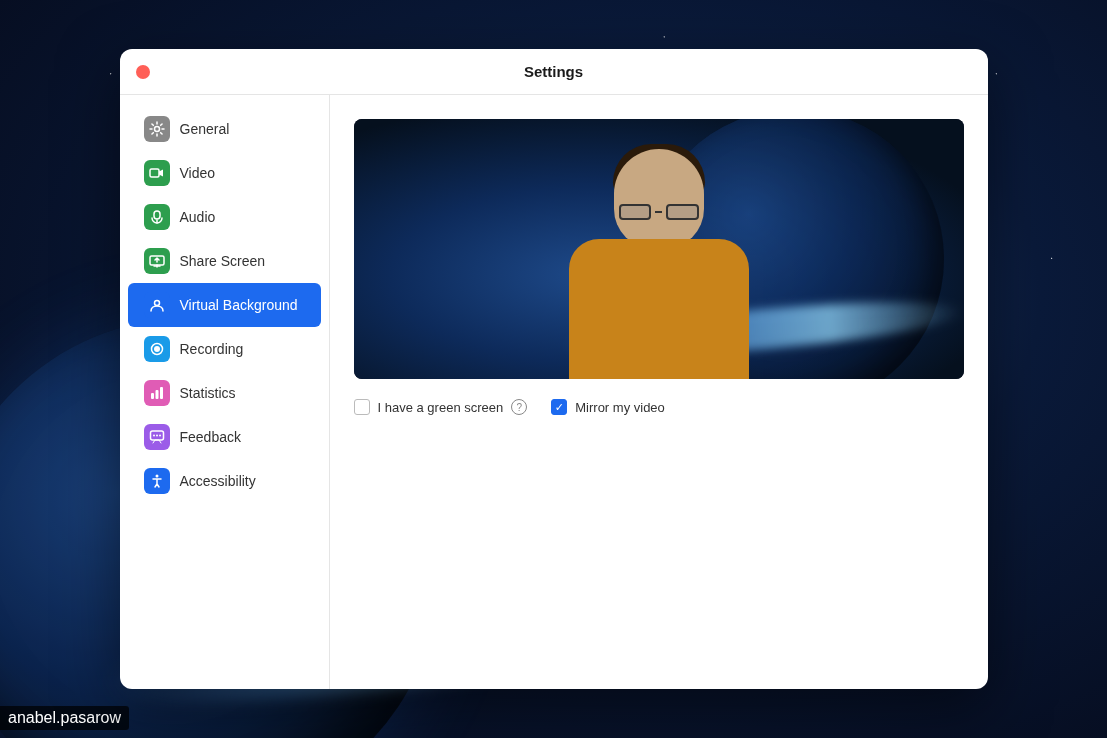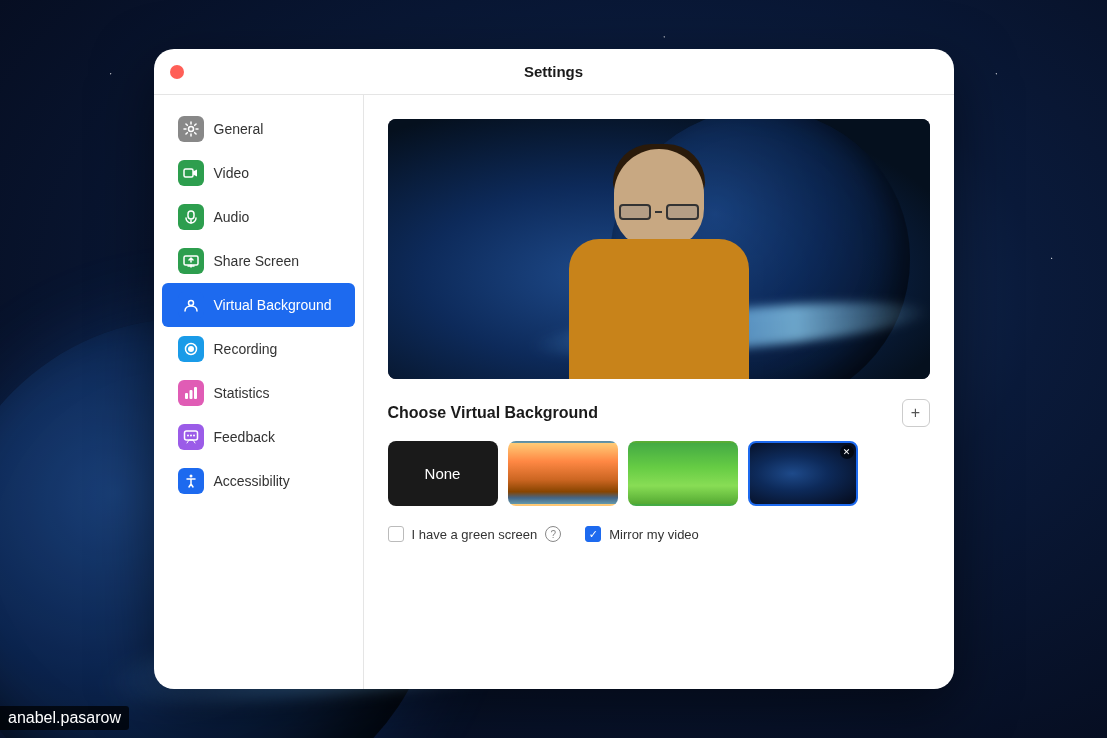--- a/index.html
+++ b/index.html
@@ -74,24 +74,24 @@
       background: rgba(0,0,0,0.7);
       color: white;
       font-size: 16px;
       padding: 3px 8px;
       border-radius: 0 3px 3px 0;
     }
 
     .dialog {
       position: relative;
       z-index: 10;
-      width: 800px;
+      width: 868px;
       height: 640px;
       background: white;
-      border-radius: 20px;
+      border-radius: 12px;
       box-shadow: 0 20px 60px rgba(0,0,0,0.5);
       display: flex;
       flex-direction: column;
       overflow: hidden;
     }
 
     .dialog-titlebar {
       display: flex;
       align-items: center;
       justify-content: center;
@@ -592,42 +592,20 @@
             <div class="person-glasses">
               <div class="glasses-frame"></div>
               <div class="glasses-bridge"></div>
               <div class="glasses-frame"></div>
             </div>
           </div>
           <div class="person-jacket"></div>
         </div>
       </div>
 
-      <div class="choose-section">
-        <div class="choose-header">
-          <span class="choose-title">Choose Virtual Background</span>
-          <button class="add-btn">+</button>
-        </div>
-
-        <div class="bg-options">
-
-          <div class="bg-option bg-option-none">
-            <span>None</span>
-          </div>
-
-          <div class="bg-option bg-option-bridge"></div>
-
-          <div class="bg-option bg-option-grass"></div>
-
-          <div class="bg-option bg-option-space selected">
-            <div class="bg-option-close">✕</div>
-          </div>
-
-        </div>
-      </div>
 
       <div class="checkboxes-row">
 
         <div class="checkbox-item">
           <div class="checkbox-box"></div>
           <span class="checkbox-label">I have a green screen</span>
           <div class="help-icon">?</div>
         </div>
 
         <div class="checkbox-item">

